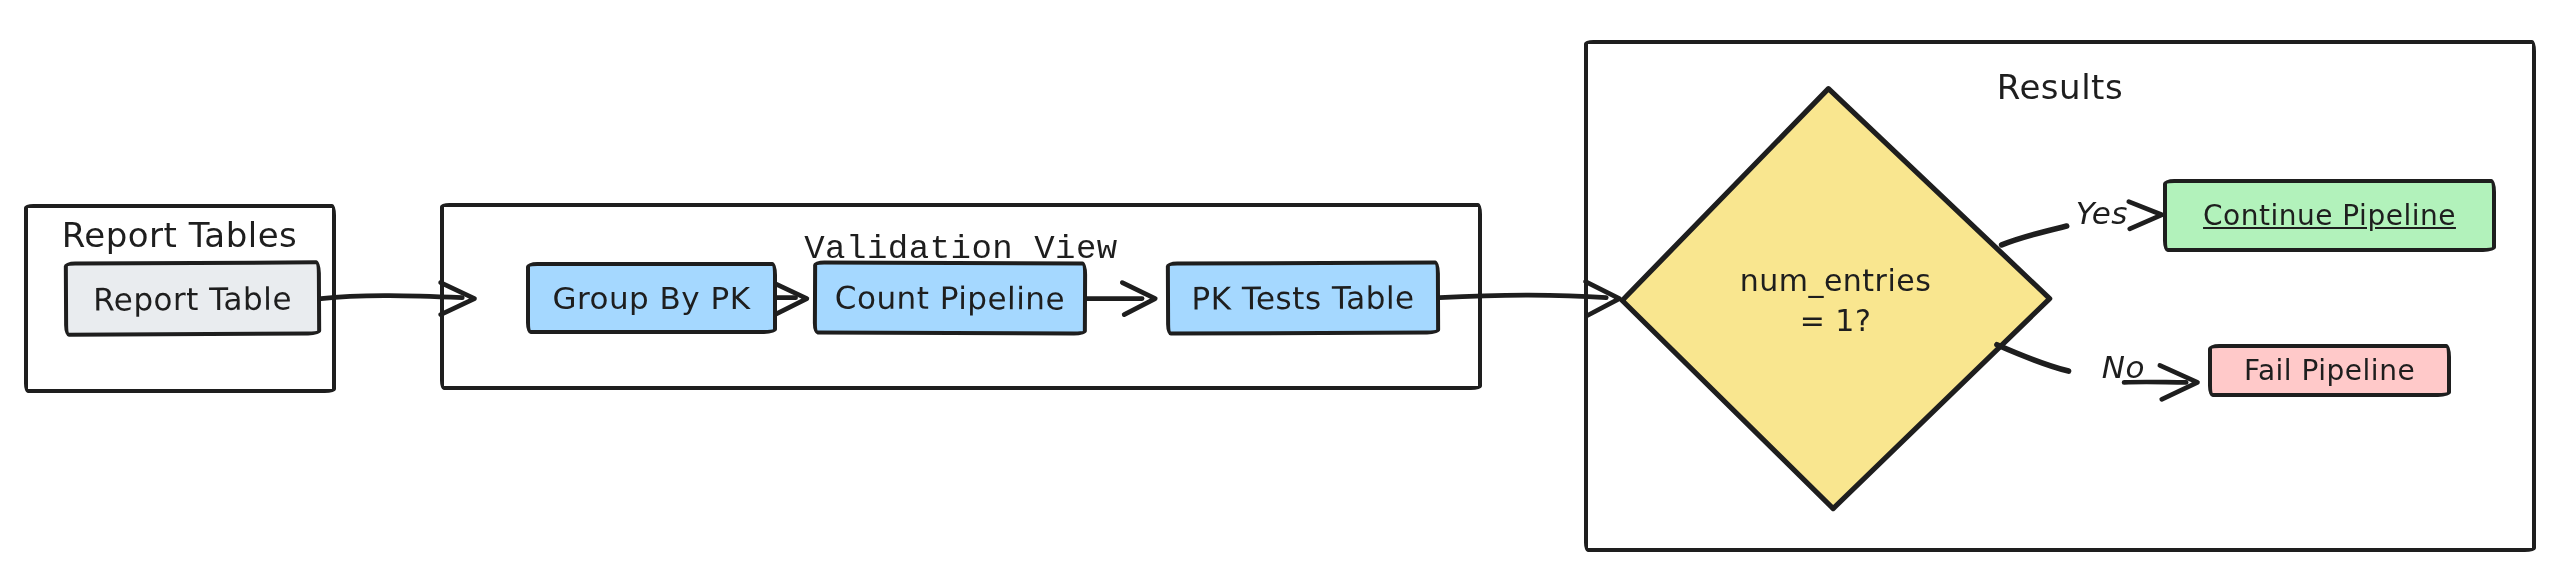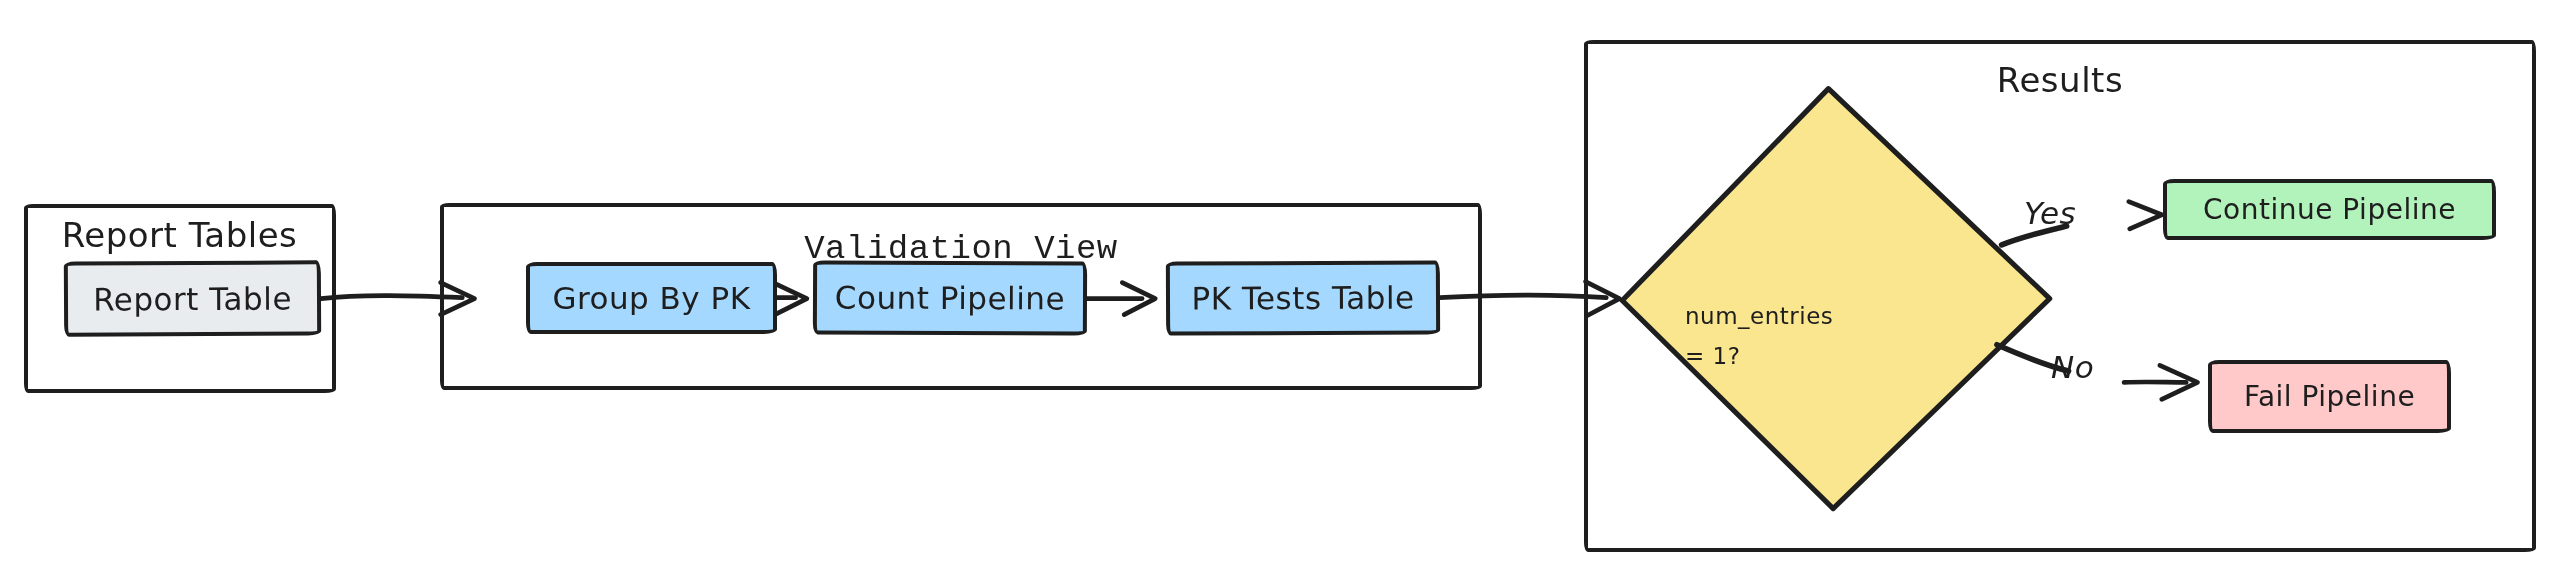--- a/index.html
+++ b/index.html
@@ -17,46 +17,46 @@
     font-size:34px; white-space:nowrap; letter-spacing:0.5px;
   }
   .node {
     position:absolute; border:4.7px solid #1e1e1e; box-sizing:border-box;
     display:flex; align-items:center; justify-content:center;
     font-size:31px; white-space:nowrap; letter-spacing:0.5px;
     border-radius:11.3px 4.7px 13px 4.7px / 4.7px 13px 4.7px 11.3px;
   }
   .node.small { font-size:28px; }
   .free-label {
-    position:absolute; text-align:left; white-space:nowrap;
+    position:absolute; text-align:right; white-space:nowrap;
     font-size:31px; font-style:italic; letter-spacing:0.5px;
   }
   .diamond-text {
-    position:absolute; white-space:nowrap;
-    font-size:23px; letter-spacing:0.5px;margin-top:40px;
+    position:absolute; text-align:center; white-space:nowrap;
+    font-size:30px; letter-spacing:0.5px;
   }
   svg.wires { position:absolute; left:0; top:0; pointer-events:none; }
   .wire { stroke:#1e1e1e; stroke-width:5; fill:none; stroke-linecap:round; stroke-linejoin:round; }
   .shape { stroke:#1e1e1e; stroke-width:5.5; stroke-linejoin:round; }
 </style>
 </head>
 <body>
 
 <div id="canvas">
 
   <div class="group" style="left:23.5px; top:204px; width:312px; height:189px;">
     <div class="group-label" style="top:6.6px;">Report Tables</div>
   </div>
 
   <div class="group" style="left:440px; top:203px; width:1042px; height:187px;">
     <div class="group-label" style="top:23px;font-family:Liberation Mono, monospace;">Validation View</div>
   </div>
 
   <div class="group" style="left:1584px; top:40px; width:952px; height:512px;">
-    <div class="group-label" style="top:16px;">Results</div>
+    <div class="group-label" style="top:23px;">Results</div>
   </div>
 
   <svg class="wires" width="2576" height="584" viewBox="0 0 2736 620">
 
     <path class="wire" d="M341,317 C385,312 440,314 491,316"></path>
     <path class="wire" d="M468,300 L504,317 L468,334"></path>
 
     <path class="wire" d="M779,316 L845,316"></path>
     <path class="wire" d="M821,300 L857,317 L823,334"></path>
 
@@ -91,22 +91,22 @@
   <div class="node" style="left: 1166px; top: 261px; width: 274px; height: 74px; transform: rotate(-0.25deg); background-color: rgb(165, 216, 255);">
     <span>PK Tests Table</span>
   </div>
 
   <div class="diamond-text" style="left:1685px; top:263px; width:301px;">num_entries</div>
   <div class="diamond-text" style="left:1685px; top:303px; width:301px;">= 1?</div>
 
   <div class="free-label" style="left:2024px; top:195px; width:104px;">Yes</div>
   <div class="free-label" style="left:2051px; top:349px; width:94px;">No</div>
 
-  <div class="node small" style="left: 2163px; top: 179px; width: 333px; height: 61px; background-color: rgb(178, 242, 187);">
+  <div class="node small" style="left: 2163px; top: 179px; width: 333px; height: 73px; background-color: rgb(178, 242, 187); text-decoration: underline;">
     <span>Continue Pipeline</span>
   </div>
 
-  <div class="node small" style="left: 2208px; top: 344px; width: 243px; height: 73px; background-color: rgb(255, 201, 201); margin-top: 16px;">
+  <div class="node small" style="left: 2208px; top: 344px; width: 243px; height: 53px; background-color: rgb(255, 201, 201);">
     <span>Fail Pipeline</span>
   </div>
 
 </div>
 
 
 </body></html>

